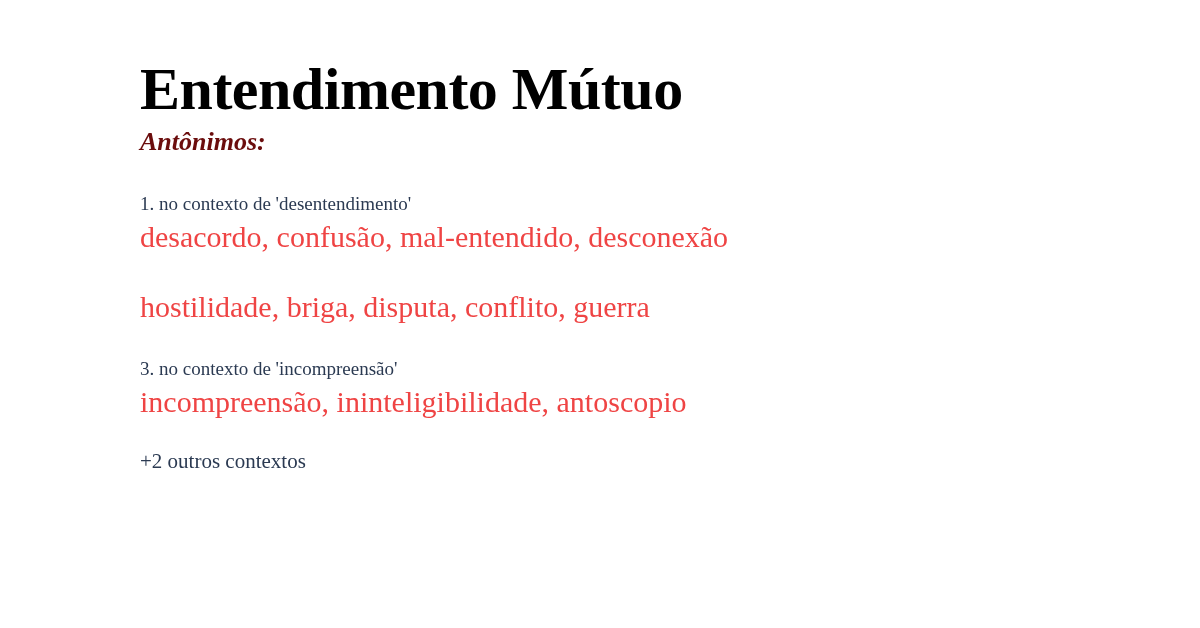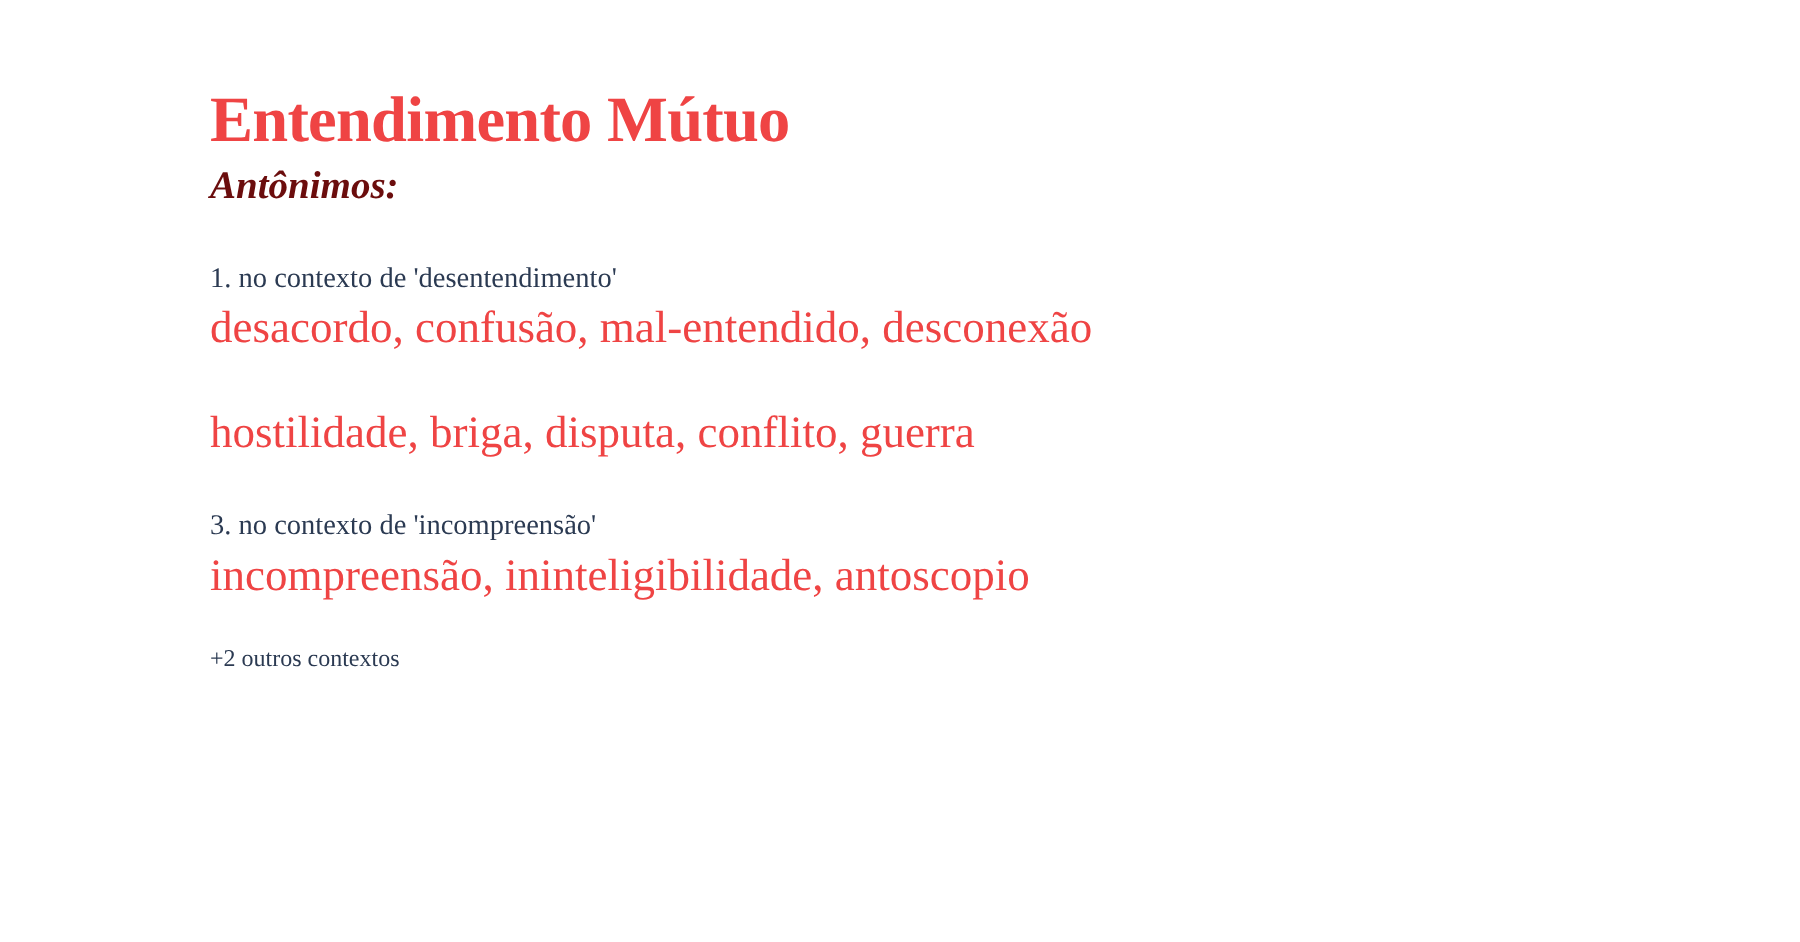--- a/index.html
+++ b/index.html
@@ -26,25 +26,25 @@
   }
 
   
   .header {
     padding-top: 58px;
   }
 
   .word-title {
     margin: 0;
     font-family: "Liberation Serif", "DejaVu Serif", serif;
-    font-size: 43px;
+    font-size: 60px;
     font-weight: 700;
     line-height: 1.06;
     letter-spacing: -0.5px;
-    color: #ef4444;
+    color: #000000;
     white-space: nowrap;
   }
 
   .subtitle {
     margin: 5px 0 0 0;
     font-family: "Liberation Serif", "DejaVu Serif", serif;
     font-size: 26px;
     font-weight: 700;
     font-style: italic;
     line-height: 1.15;
@@ -85,21 +85,21 @@
     font-weight: 400;
     line-height: 1.28;
     color: #ef4444;
     white-space: nowrap;
   }
 
   
   .more-contexts {
     margin-top: 27px;
     font-family: "Liberation Serif", "DejaVu Serif", serif;
-    font-size: 16px;
+    font-size: 21px;
     font-weight: 400;
     line-height: 1.25;
     color: #2b3a52;
     white-space: nowrap;
   }
 
   .attribution {
     margin-top: 47px;
     font-family: "Liberation Serif", "DejaVu Serif", serif;
     font-size: 20px;

